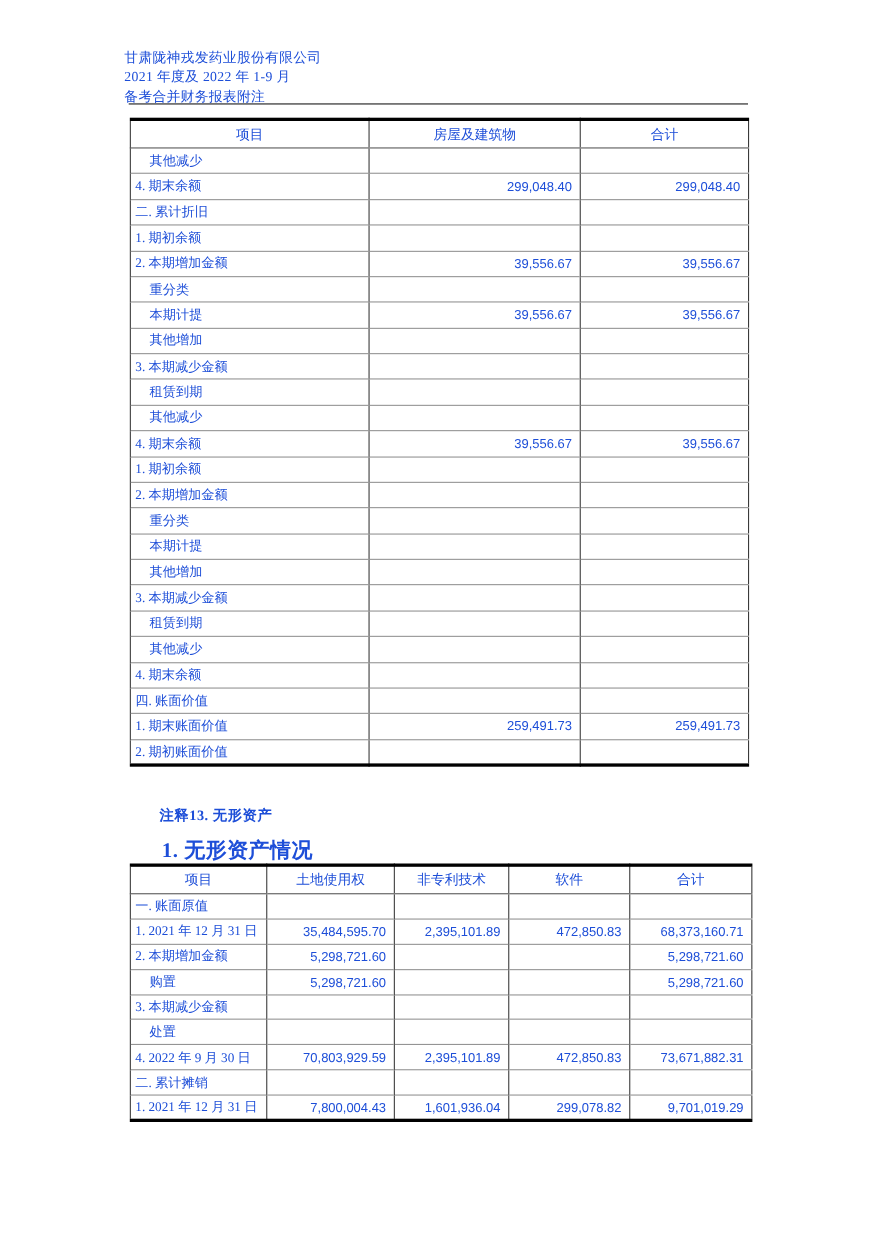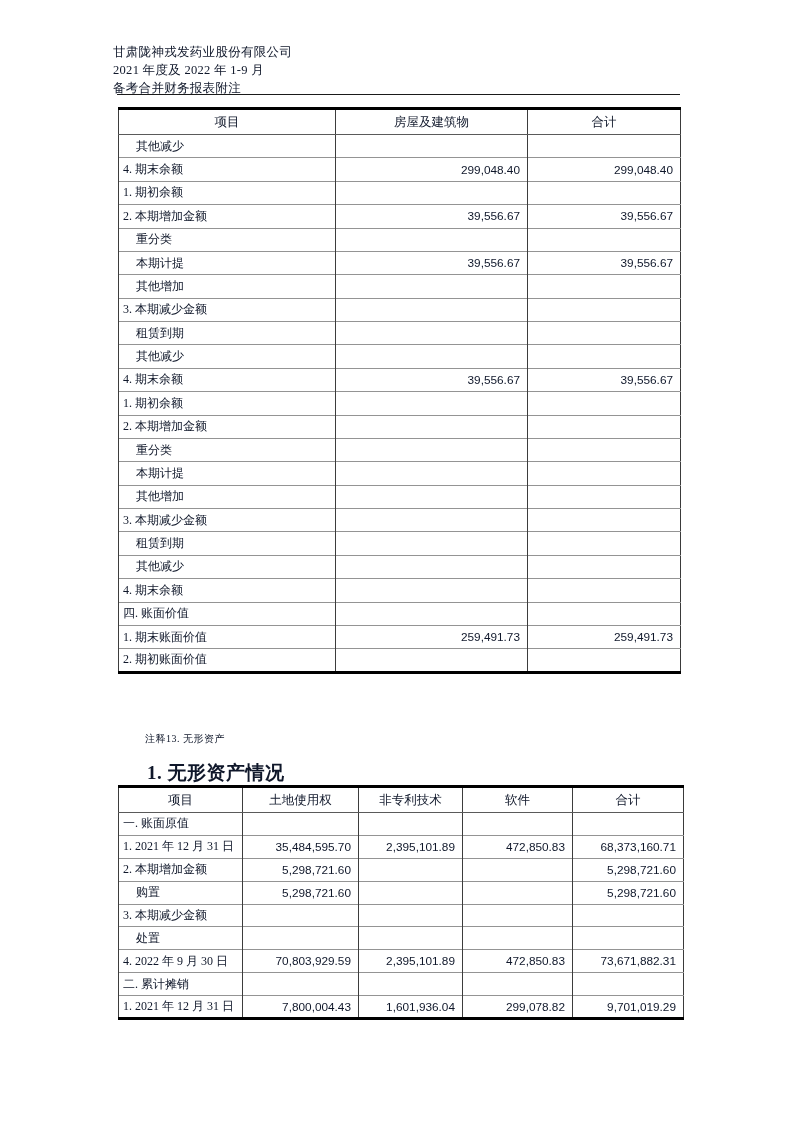--- a/index.html
+++ b/index.html
@@ -3,21 +3,21 @@
 <meta charset="utf-8">
 <style>
   * { margin: 0; padding: 0; box-sizing: border-box; }
   html, body { background: #ffffff; }
   .page {
     position: relative;
     width: 793px;
     height: 1122px;
     background: #ffffff;
     font-family: "Liberation Serif", "DejaVu Serif", serif;
-    color: #0f172a;
+    color: #1d4ed8;
     overflow: hidden;
   }
   
   .doc-header {
     position: absolute;
     left: 113px;
     top: 43px;
     font-size: 12.5px;
     line-height: 18px;
     letter-spacing: 0.3px;
@@ -82,22 +82,22 @@
     font-family: "Liberation Sans", "DejaVu Sans", sans-serif;
     font-size: 11.8px;
     text-align: right;
     padding-right: 7px;
   }
   
   .note-heading {
     position: absolute;
     left: 145px;
     top: 732px;
-    font-size: 10px;
-    font-weight: normal;
+    font-size: 13px;
+    font-weight: bold;
     letter-spacing: 0.5px;
     white-space: nowrap;
   }
   .sub-heading {
     position: absolute;
     left: 147px;
     top: 760px;
     font-size: 19px;
     font-weight: bold;
     letter-spacing: 0.5px;
@@ -143,20 +143,25 @@
     <tbody>
         <tr>
           <td class="lab indent">其他减少</td>
           <td class="num"></td>
           <td class="num"></td>
         </tr>
         <tr>
           <td class="lab">4. 期末余额</td>
           <td class="num">299,048.40</td>
           <td class="num">299,048.40</td>
+        </tr>
+        <tr>
+          <td class="lab">二. 累计折旧</td>
+          <td class="num"></td>
+          <td class="num"></td>
         </tr>
         <tr>
           <td class="lab">1. 期初余额</td>
           <td class="num"></td>
           <td class="num"></td>
         </tr>
         <tr>
           <td class="lab">2. 本期增加金额</td>
           <td class="num">39,556.67</td>
           <td class="num">39,556.67</td>

